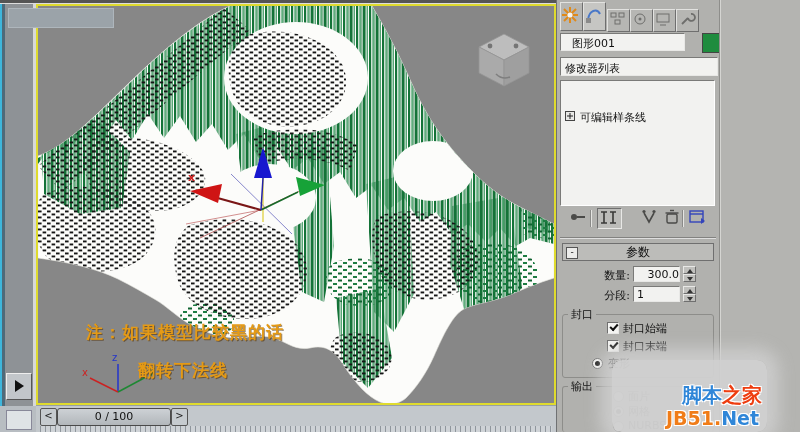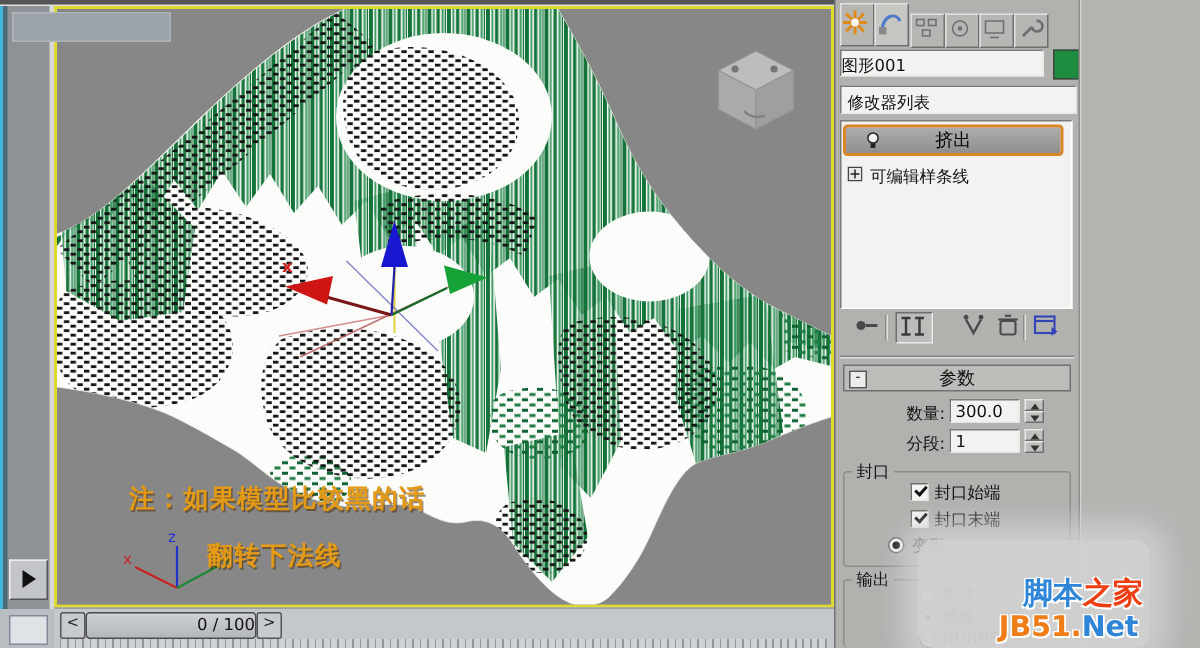--- a/index.html
+++ b/index.html
@@ -15,33 +15,33 @@
   #topstrip{left:0;top:0;width:556px;height:3px;background:#555;border-bottom:1px solid #ddd;}
   
   #viewport{left:36px;top:4px;width:520px;height:401px;border:2px solid #dfdb2e;background:#878787;box-sizing:border-box;}
   #tooltipbox{left:8px;top:8px;width:104px;height:18px;background:#9ba3a9;border:1px solid #aeb6bc;z-index:40;}
   .noteline{color:#e59a15;font-weight:bold;font-size:17px;letter-spacing:1px;text-shadow:1px 1px 0 rgba(80,45,0,0.55);z-index:20;white-space:nowrap;}
   #note1{left:86px;top:321px;}
   #note2{left:120px;top:359px;margin-left:18px;}
   
   #bottombar{left:36px;top:405px;width:520px;height:27px;background:#c3c8cc;border-top:1px solid #98a0a6;box-sizing:border-box;}
   .tsbtn{top:2px;width:15px;height:16px;background:#c6cbcf;border:1px solid #555;border-radius:2px;font-size:10px;line-height:14px;text-align:center;color:#222;}
-  #slider{left:21px;top:2px;width:112px;height:16px;background:linear-gradient(#cdd1d5,#b2b7bb);border:1px solid #4a4a4a;border-radius:3px;font-size:11px;line-height:15px;text-align:right;color:#111;}
+  #slider{left:21px;top:2px;width:112px;height:16px;background:linear-gradient(#cdd1d5,#b2b7bb);border:1px solid #4a4a4a;border-radius:3px;font-size:11px;line-height:15px;text-align:center;color:#111;}
   #ticks{left:4px;top:20px;width:512px;height:7px;background:repeating-linear-gradient(90deg,#8f969c 0 1px,#ced2d6 1px 5px);}
   #blcorner{left:0;top:406px;width:36px;height:26px;background:#b8bdc2;}
   #blcorner .box{left:6px;top:4px;width:24px;height:18px;background:#dfe3e6;border:1px solid #889;}
   
   #panel{left:556px;top:0;width:168px;height:432px;background:#b1b1ae;border-left:1px solid #6f7173;box-sizing:border-box;}
   .tab{background:#b6b6b3;border:1px solid;border-color:#e2e2e0 #6f6f6f #6f6f6f #e2e2e0;}
   .tab.active{background:#c6c6c3;}
   #pveld1{left:719px;top:0;width:1px;height:432px;background:#8e8e8b;}
   #pveld2{left:720px;top:0;width:1px;height:432px;background:#d5d5d2;}
   #pextra{left:721px;top:0;width:79px;height:432px;background:#b4b4b1;}
   .field{background:#f2f2f0;border:1px solid;border-color:#7a7a78 #e8e8e6 #e8e8e6 #7a7a78;font-size:11px;color:#111;box-sizing:border-box;}
-  #objname{left:560px;top:33px;width:136px;height:18px;padding:2px 0 0 0;}
+  #objname{left:560px;top:33px;width:125px;height:18px;padding:2px 0 0 11px;}
   #swatch{left:702px;top:33px;width:16px;height:18px;background:#1e8c3e;border:1px solid #444;}
   #modlist{left:560px;top:57px;width:158px;height:19px;padding:3px 0 0 4px;}
   #stack{left:560px;top:80px;width:155px;height:126px;background:#f2f2f0;border:1px solid;border-color:#7a7a78 #fff #fff #7a7a78;box-sizing:border-box;}
   #selrow{left:1px;top:2px;width:147px;height:21px;border:2px solid #d8862a;border-radius:3px;background:linear-gradient(#adadab,#8f8f8d);box-sizing:border-box;text-align:center;font-size:12px;color:#000;line-height:17px;}
   #erow{left:4px;top:28px;width:145px;height:15px;font-size:11px;color:#111;}
   .stkico{width:20px;height:18px;top:0;}
   #stktools{left:560px;top:208px;width:158px;height:22px;}
   .vsep{top:2px;width:1px;height:17px;background:#8a8a88;border-right:1px solid #e5e5e2;}
   #btn-endresult{border:1px solid;border-color:#6f6f6f #e8e8e6 #e8e8e6 #6f6f6f;background:#bcbcb9;}
   #hsep{left:560px;top:237px;width:156px;height:0;border-top:1px solid #828280;border-bottom:1px solid #dedede;}
@@ -221,27 +221,20 @@
     <svg width="19" height="19">
       <path d="M5,14 L11,8 M11,8 a3.5,3.5 0 1 0 3,-4" stroke="#6e6e6c" stroke-width="1.8" fill="none"></path>
     </svg>
   </div>
 
   <div id="objname" class="abs field">图形001</div>
   <div id="swatch" class="abs"></div>
   <div id="modlist" class="abs field">修改器列表</div>
 
   <div id="stack" class="abs">
-    <div id="selrow" class="abs">
-      <svg class="abs" style="left:12px;top:2px;" width="12" height="13">
-        <circle cx="6" cy="5" r="3.4" fill="#f4f4f4" stroke="#222"></circle>
-          <rect x="4.4" y="8.6" width="3.2" height="3" fill="#222"></rect>
-      </svg>
-      <span>挤出</span>
-    </div>
     <div id="erow" class="abs">
       <svg class="abs" style="left:0;top:2px;" width="10" height="10">
         <rect x="0.5" y="0.5" width="9" height="9" fill="#e8e8e6" stroke="#444"></rect>
           <line x1="2" y1="5" x2="8" y2="5" stroke="#222"></line>
           <line x1="5" y1="2" x2="5" y2="8" stroke="#222"></line>
       </svg>
       <span class="abs" style="left:15px;top:1px;">可编辑样条线</span>
     </div>
   </div>
 
@@ -278,21 +271,21 @@
   </div>
 
   <div id="hsep" class="abs"></div>
 
   <div id="rollhdr" class="abs">
     <div id="collapse" class="abs">-</div>
     <span>参数</span>
   </div>
 
   <div class="abs plabel" style="left:586px;top:268px;width:44px;text-align:right;">数量:</div>
-  <div class="abs field" style="left:633px;top:266px;width:47px;height:16px;padding:1px 0 0 3px;">300.0</div>
+  <div class="abs field" style="left:633px;top:266px;width:47px;height:16px;padding:1px 0 0 3px;text-align:right;">300.0</div>
   <div class="abs spin" style="left:683px;top:266px;">
     <div class="up">
         <div class="t"></div>
       </div>
     <div class="dn">
         <div class="t"></div>
       </div>
   </div>
 
   <div class="abs plabel" style="left:586px;top:288px;width:44px;text-align:right;">分段:</div>

